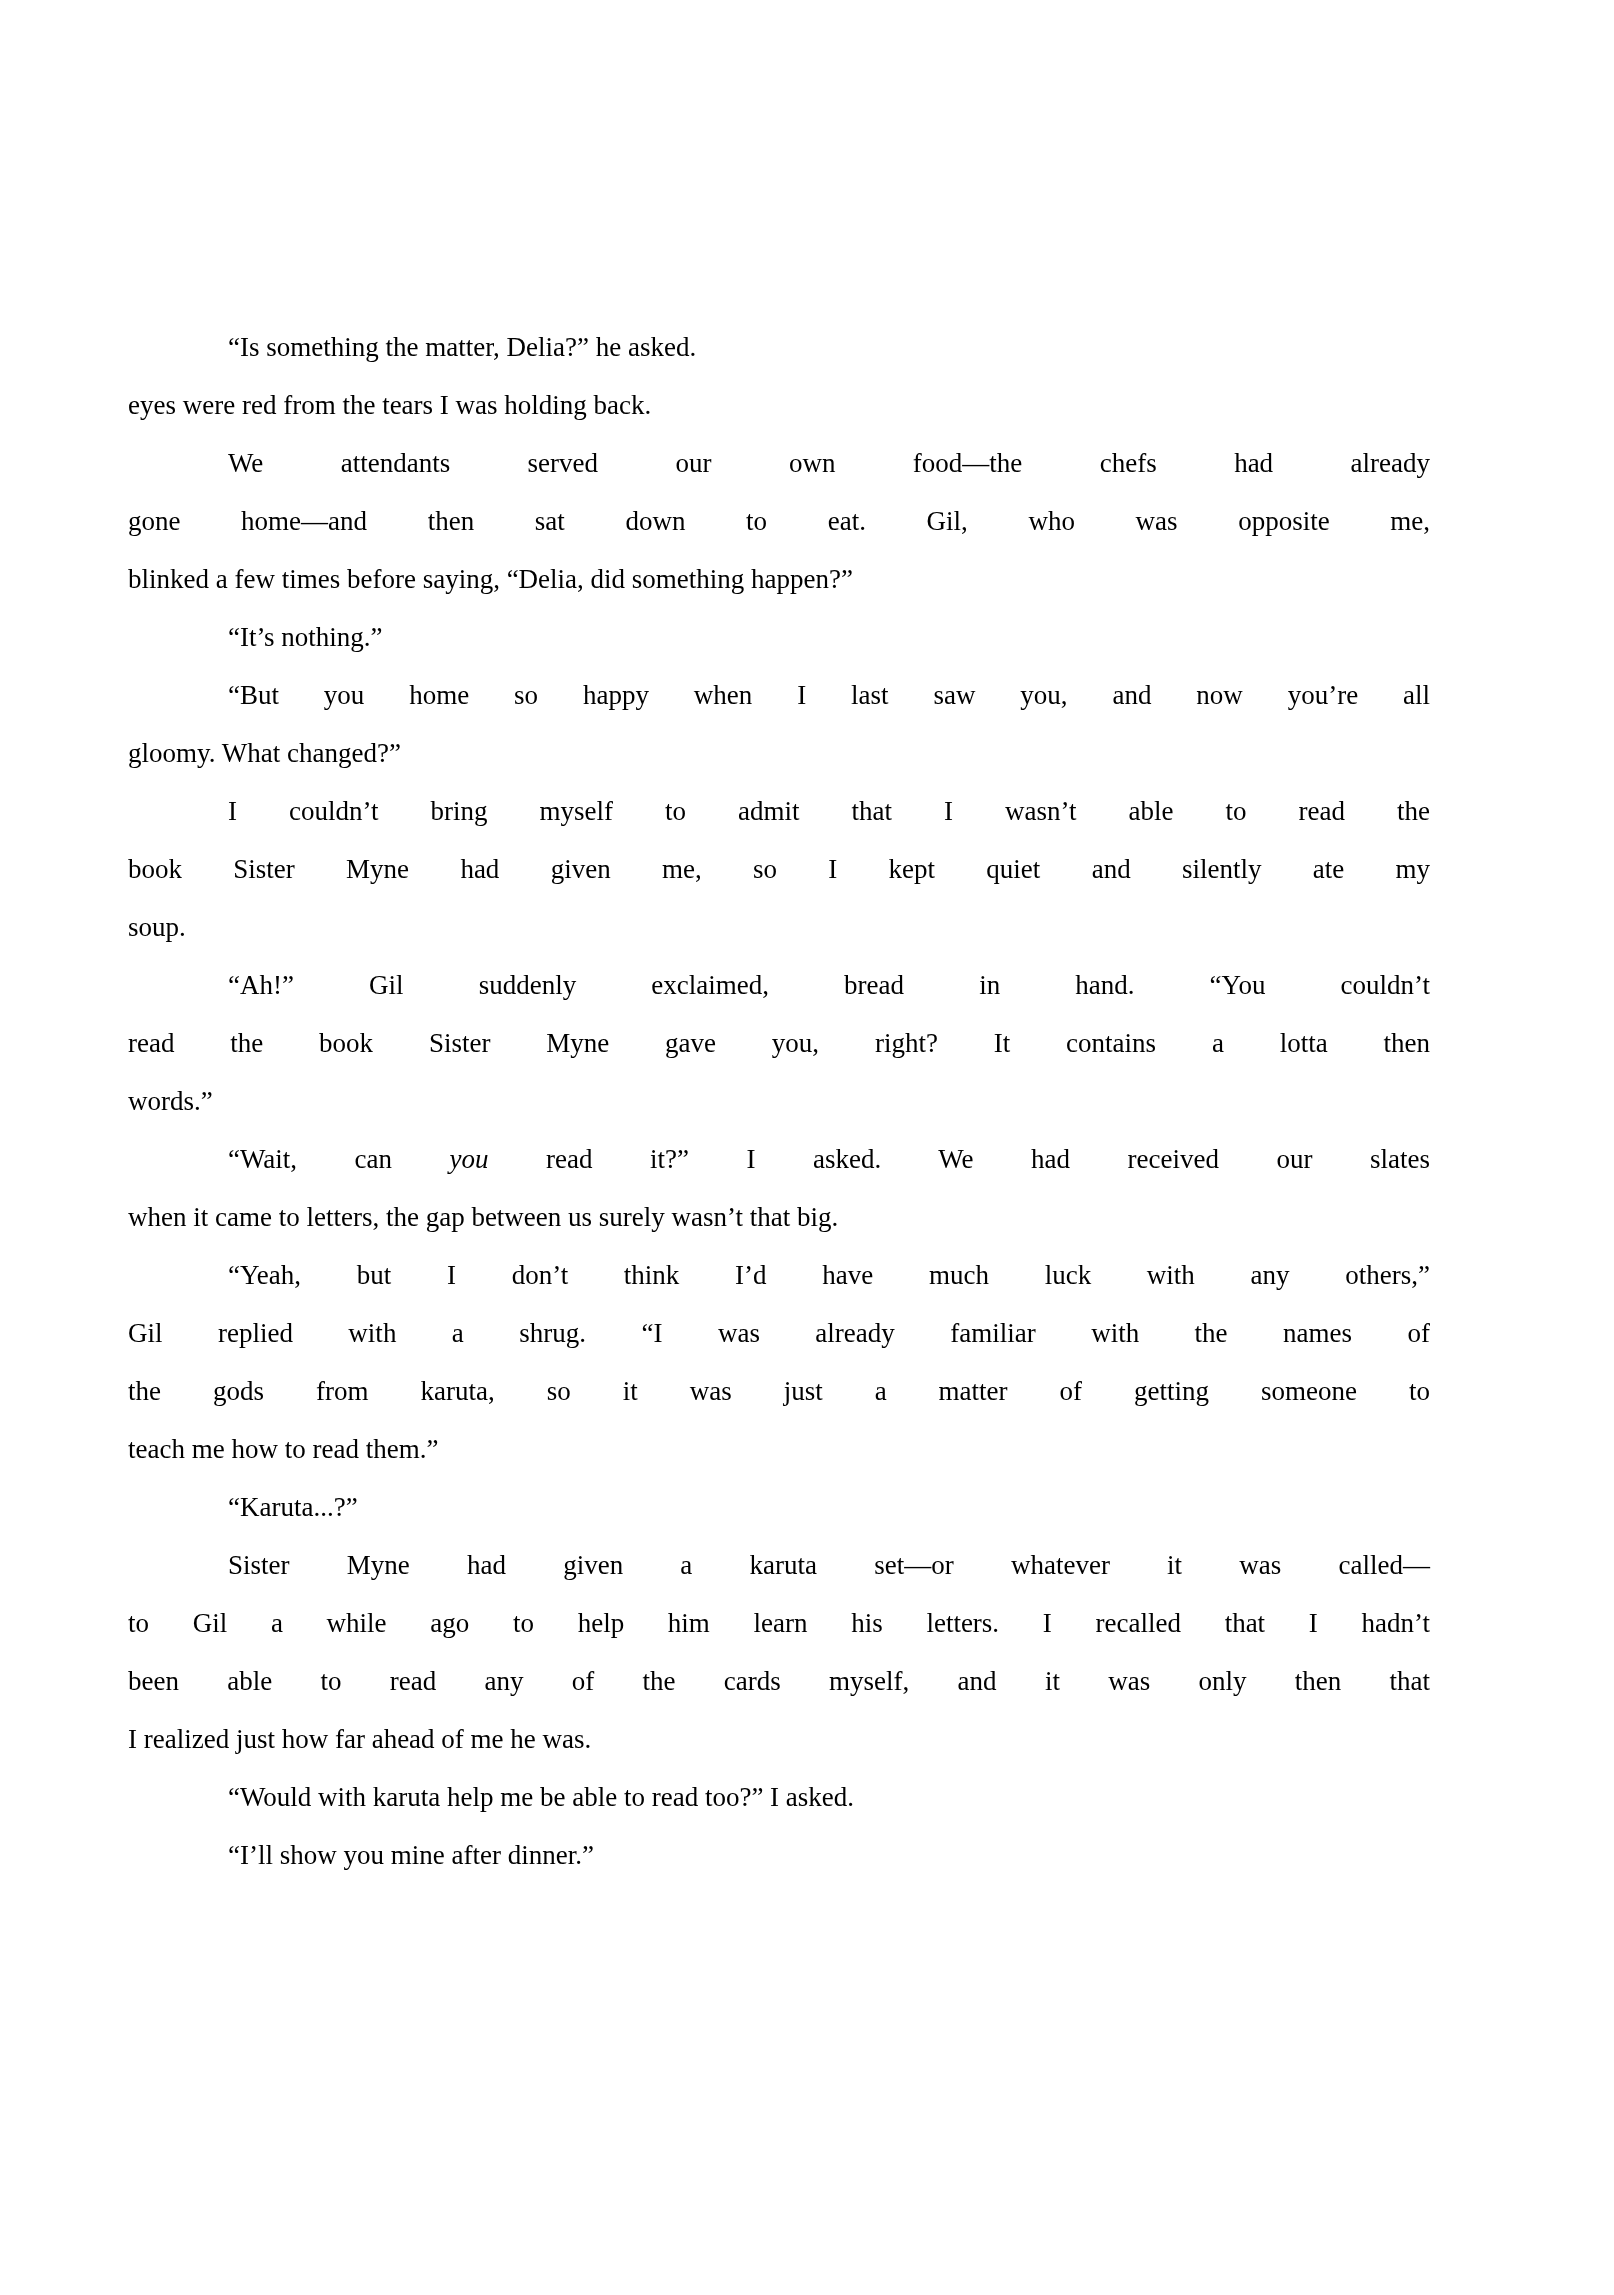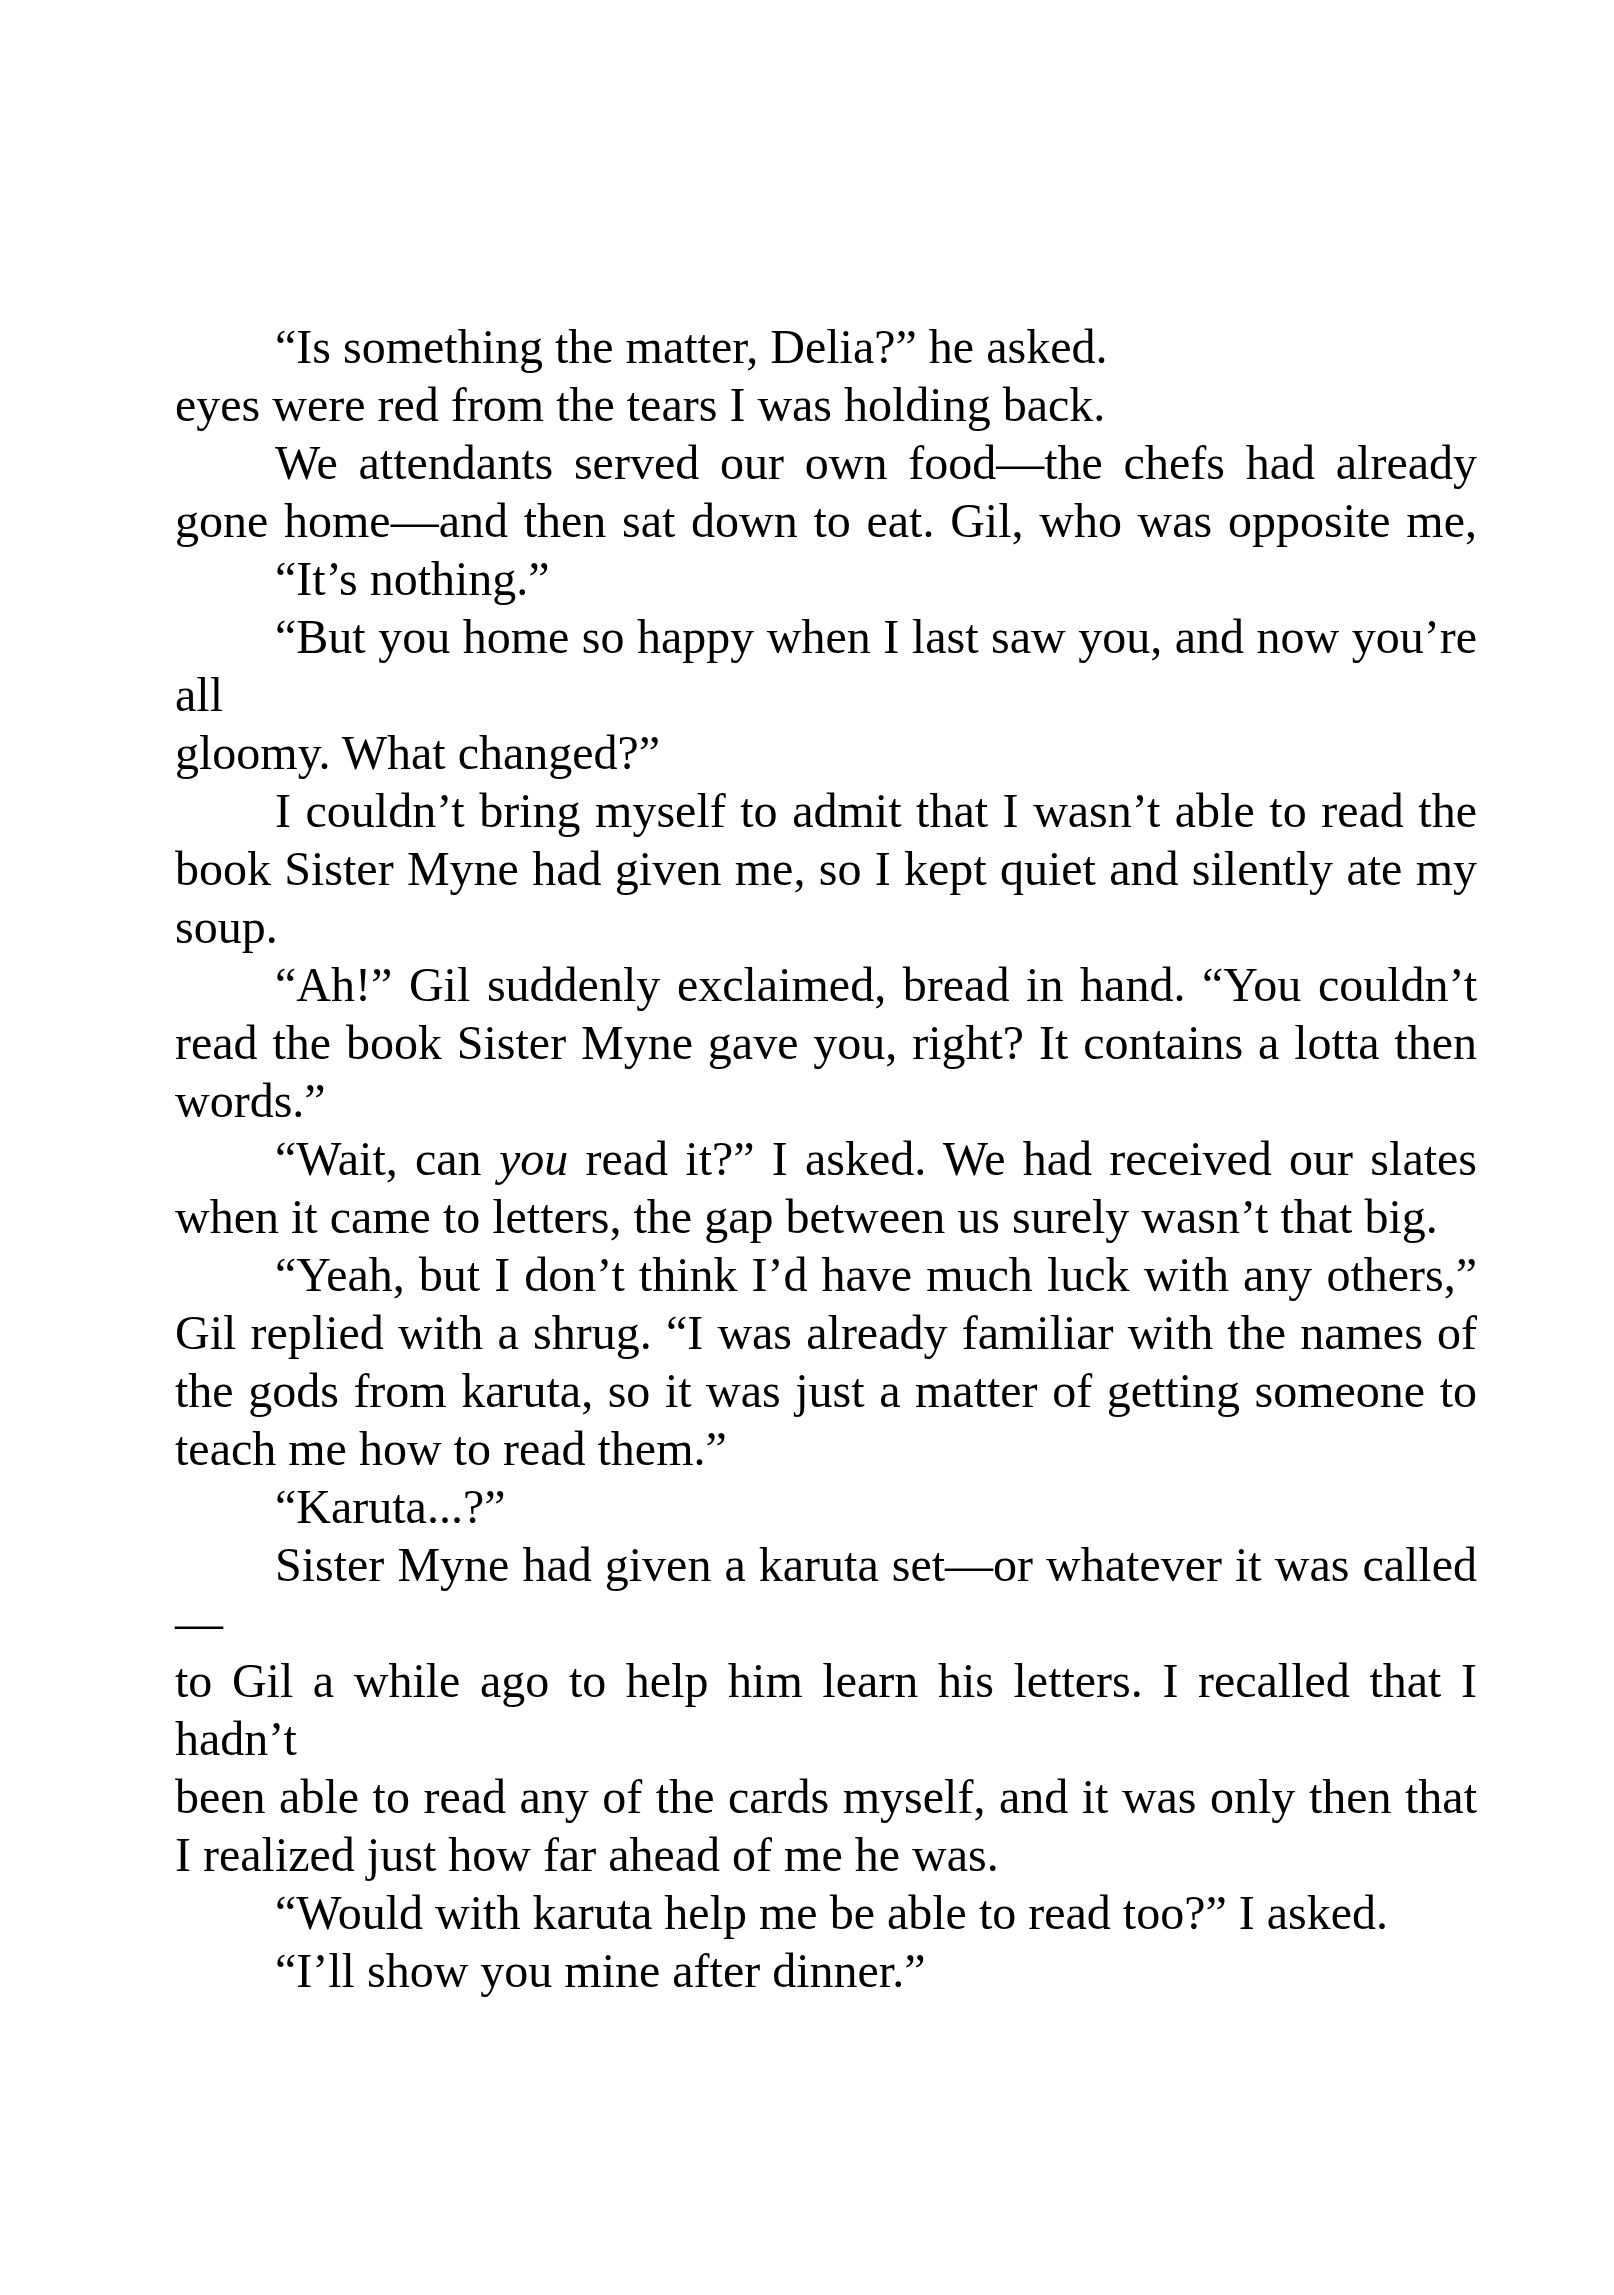--- a/index.html
+++ b/index.html
@@ -14,23 +14,22 @@
     background: #ffffff;
     overflow: hidden;
   }
   .text-block {
     position: absolute;
     left: 128px;
     top: 318px;
     width: 1302px;
     color: #000000;
     font-family: "Liberation Serif", "DejaVu Serif", serif;
-    font-size: 48px;
+    font-size: 27px;
     line-height: 58px;
-    margin-left: 47px;
   }
   .text-block p {
     margin: 0;
     padding: 0;
   }
   .line {
     display: block;
     text-align: justify;
     text-align-last: justify;
   }
@@ -50,20 +49,21 @@
   <div class="text-block" style="color: rgb(0, 0, 0);">
       <p>
         <span class="line first last">“Is something the matter, Delia?” he asked.</span>
       </p>
       <p>
         <span class="line last">eyes were red from the tears I was holding back.</span>
       </p>
       <p>
         <span class="line first">We attendants served our own food—the chefs had already</span>
         <span class="line">gone home—and then sat down to eat. Gil, who was opposite me,</span>
+        <span class="line last">blinked a few times before saying, “Delia, did something happen?”</span>
       </p>
       <p>
         <span class="line first last">“It’s nothing.”</span>
       </p>
       <p>
         <span class="line first">“But you home so happy when I last saw you, and now you’re all</span>
         <span class="line last">gloomy. What changed?”</span>
       </p>
       <p>
         <span class="line first">I couldn’t bring myself to admit that I wasn’t able to read the</span>

